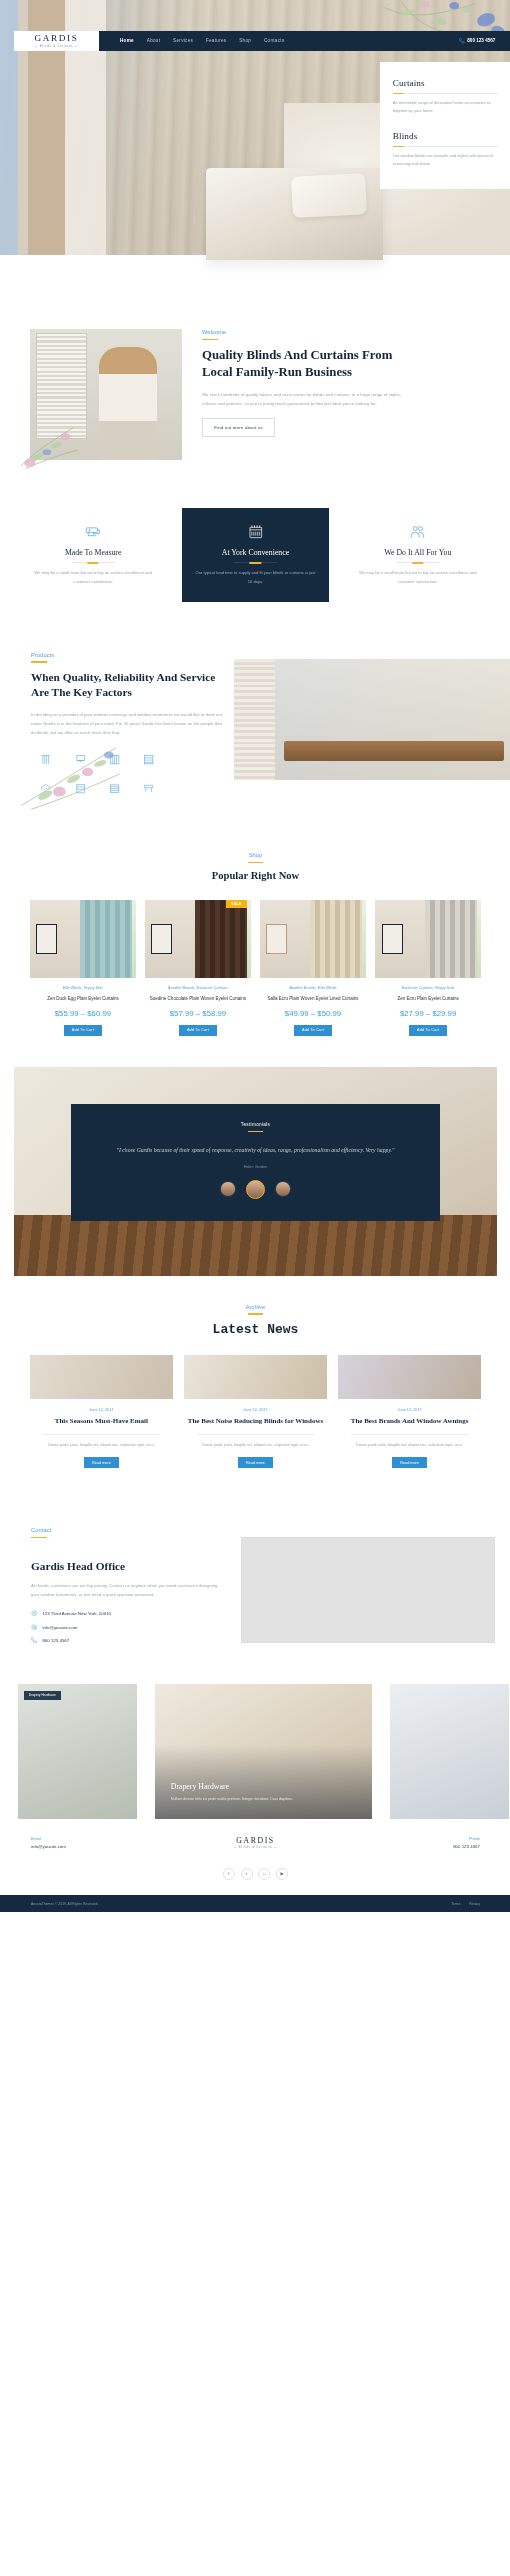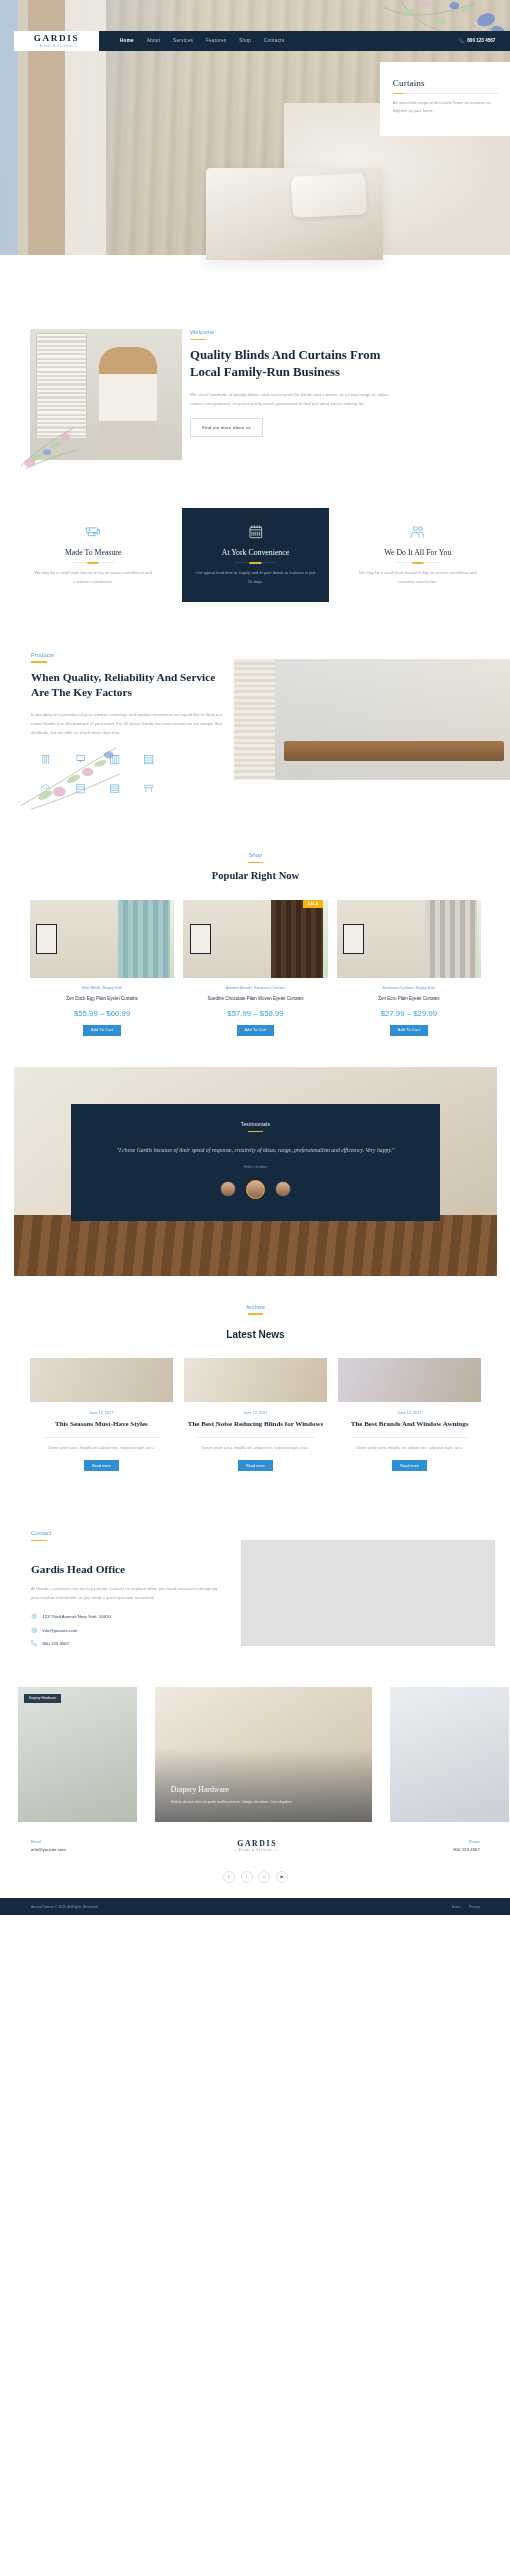--- a/index.html
+++ b/index.html
@@ -58,21 +58,21 @@
   .navwrap {
     position: absolute; top: 30.5px; left: 14px; right: 0; height: 20.6px;
     display: flex; align-items: stretch; z-index: 5;
   }
   .logo-box {
     width: 85px; background: #fff; display: flex; flex-direction: column;
     align-items: center; justify-content: center;
   }
   .logo-main {
     font-family: "Liberation Serif", serif; font-size: 9.2px; letter-spacing: 1.6px;
-    color: #14263c; font-weight: 700; line-height: 1; text-align: right;
+    color: #14263c; font-weight: 400; line-height: 1;
   }
   .logo-sub { font-size: 2.6px; letter-spacing: 0.8px; color: #7b8698; margin-top: 1.4px; }
   .navbar {
     flex: 1; background: #15293f; display: flex; align-items: center;
     padding: 0 15.6px 0 21px; justify-content: space-between;
   }
   .navlinks { display: flex; gap: 12.8px; align-items: center; }
   .navlink {
     color: #b9c3d0; font-size: 4.6px; letter-spacing: 0.3px; cursor: pointer; white-space: nowrap;
   }
@@ -101,21 +101,21 @@
     position: absolute; left: 5.7px; top: 4.3px; width: 51px; height: 106px;
     background: repeating-linear-gradient(180deg, #f6f4ef 0 2.1px, #ddd8cd 2.1px 4.3px);
     border: 0.7px solid #cfc9bd;
   }
   .welcome-img .person {
     position: absolute; right: 25.5px; bottom: 0; width: 58px; height: 113px;
     background: linear-gradient(180deg, #c9a276 0 27px, #f3eee6 27px 74px, #d6cfc3 74px 100%);
     border-radius: 20px 20px 0 0;
   }
   .welcome-img .floral-l { position: absolute; left: -12.8px; bottom: -10px; width: 64px; height: 57px; }
-  .welcome-body { padding-left: 8px; padding-right: 28px; }
+  .welcome-body { padding-left: 20px; padding-right: 28px; }
   .welcome-h {
     font-family: "Liberation Serif", serif; font-size: 12.8px; line-height: 1.35;
     color: #14263c; margin-top: 7px; max-width: 213px;
   }
   .welcome-p { margin-top: 8.5px; max-width: 213px; color: #9aa3b2; font-size: 4.4px; line-height: 2.1; }
   .btn-outline {
     display: inline-block; margin-top: 10px; border: 0.7px solid #d8dde4;
     padding: 5.7px 11.3px; font-size: 4.3px; color: #2a3f59; letter-spacing: 0.2px; cursor: pointer;
   }
 
@@ -209,21 +209,21 @@
   .testi-author { color: #7e8da0; font-size: 3.8px; margin-top: 8.5px; }
   .avatars { display: flex; justify-content: center; gap: 10px; margin-top: 12.8px; }
   .avatar {
     width: 15.6px; height: 15.6px; border-radius: 50%; overflow: hidden;
     background: linear-gradient(#d9b494, #8d6448); border: 1.1px solid #2a3d53;
   }
   .avatar.big { width: 19px; height: 19px; margin-top: -1.4px; border-color: #f0b429; }
 
   
   .news { padding: 28px 0 31px 0; text-align: center; }
-  .news-h { font-family: Liberation Sans, sans-serif; font-size: 10px; color: #14263c; margin-top: 14px; }
+  .news-h { font-family: Liberation Mono, monospace; font-size: 13px; color: #14263c; margin-top: 7px; }
   .news-grid { display: flex; gap: 11.3px; padding: 0 30px; margin-top: 18.4px; }
   .news-card { flex: 1; text-align: center; }
   .news-img { height: 44px; background: linear-gradient(110deg, #e4dccf, #cbbfae); }
   .news-img.b { background: linear-gradient(110deg, #eae4d9, #cdbfa7); }
   .news-img.c { background: linear-gradient(110deg, #d7d2dd, #bdb0a0); }
   .news-date { color: #4a9fd8; font-size: 3.8px; margin-top: 9.2px; }
   .news-title { font-family: "Liberation Serif", serif; font-size: 7px; color: #14263c; margin-top: 5px; line-height: 1.35; }
   .news-sep { height: 0.7px; background: #e9ecf1; margin: 7.8px 12.8px 7px 12.8px; }
   .news-text { color: #9aa3b2; font-size: 3.8px; line-height: 1.9; }
   .btn-read {
@@ -331,20 +331,25 @@
           <span>800 123 4567</span>
         </div>
       </nav>
     </div>
 
     <aside class="svc-panel">
       <div class="svc-item">
         <div class="svc-title">Curtains</div>
         <div class="svc-div"></div>
         <div class="svc-text">An irresistible range of decorative home accessories so brighten up your home</div>
+      </div>
+      <div class="svc-item">
+        <div class="svc-title">Blinds</div>
+        <div class="svc-div"></div>
+        <div class="svc-text">Our window blinds are versatile and stylish with practical screening and shade</div>
       </div>
     </aside>
   </section>
 
   <section class="welcome">
     <div class="welcome-img">
       <div class="blind"></div>
       <div class="person"></div>
       <svg class="floral-l" viewBox="0 0 90 80">
         <g stroke="#9fb88f" fill="none" stroke-width="1">
@@ -522,20 +527,32 @@
             <div class="frame"></div>
           <div class="win" style="background:linear-gradient(#e9f2e1,#cfe0c3)"></div>
           <div class="drapes" style="background:repeating-linear-gradient(90deg,#51382a 0 5px,#3c281c 5px 10px)"></div>
         </div>
         <div class="card-cat">Another Brands, Exclusive Curtains</div>
         <div class="card-name">Suedine Chocolate Plain Woven Eyelet Curtains</div>
         <div class="card-price">$57.99 – $58.99</div>
         <a class="btn-cart">Add To Cart</a>
       </div>
 
+      <div class="card">
+        <div class="card-img">
+          <div class="wall"></div>
+            <div class="frame" style="border-color:#c09c72"></div>
+          <div class="win" style="background:linear-gradient(#e9f2e1,#cfe0c3)"></div>
+          <div class="drapes" style="background:repeating-linear-gradient(90deg,#e3d8c2 0 5px,#cdbfa4 5px 10px)"></div>
+        </div>
+        <div class="card-cat">Another Brands, Elite Blinds</div>
+        <div class="card-name">Salla Ecru Plain Woven Eyelet Lined Curtains</div>
+        <div class="card-price">$49.99 – $50.99</div>
+        <a class="btn-cart">Add To Cart</a>
+      </div>
 
       <div class="card">
         <div class="card-img">
           <div class="wall"></div>
             <div class="frame"></div>
           <div class="win" style="background:linear-gradient(#e9f2e1,#cfe0c3)"></div>
           <div class="drapes" style="background:repeating-linear-gradient(90deg,#d9d5cc 0 5px,#b9b6ae 5px 10px)"></div>
         </div>
         <div class="card-cat">Exclusive Curtains, Happy Kids</div>
         <div class="card-name">Zen Ecru Plain Eyelet Curtains</div>
@@ -561,21 +578,21 @@
   </section>
 
   <section class="news">
     <div class="eyebrow">Archive</div>
     <div class="rule-y center"></div>
     <h2 class="news-h">Latest News</h2>
     <div class="news-grid">
       <article class="news-card">
         <div class="news-img"></div>
         <div class="news-date">June 12, 2017</div>
-        <h3 class="news-title">This Seasons Must-Have Styles</h3>
+        <h3 class="news-title">This Seasons Must-Have Email</h3>
         <div class="news-sep"></div>
         <p class="news-text">Donec pede justo, fringilla vel, aliquet nec, vulputate eget, arcu.</p>
         <a class="btn-read">Read more</a>
       </article>
       <article class="news-card">
         <div class="news-img b"></div>
         <div class="news-date">June 12, 2017</div>
         <h3 class="news-title">The Best Noise Reducing Blinds for Windows</h3>
         <div class="news-sep"></div>
         <p class="news-text">Donec pede justo, fringilla vel, aliquet nec, vulputate eget, arcu.</p>

